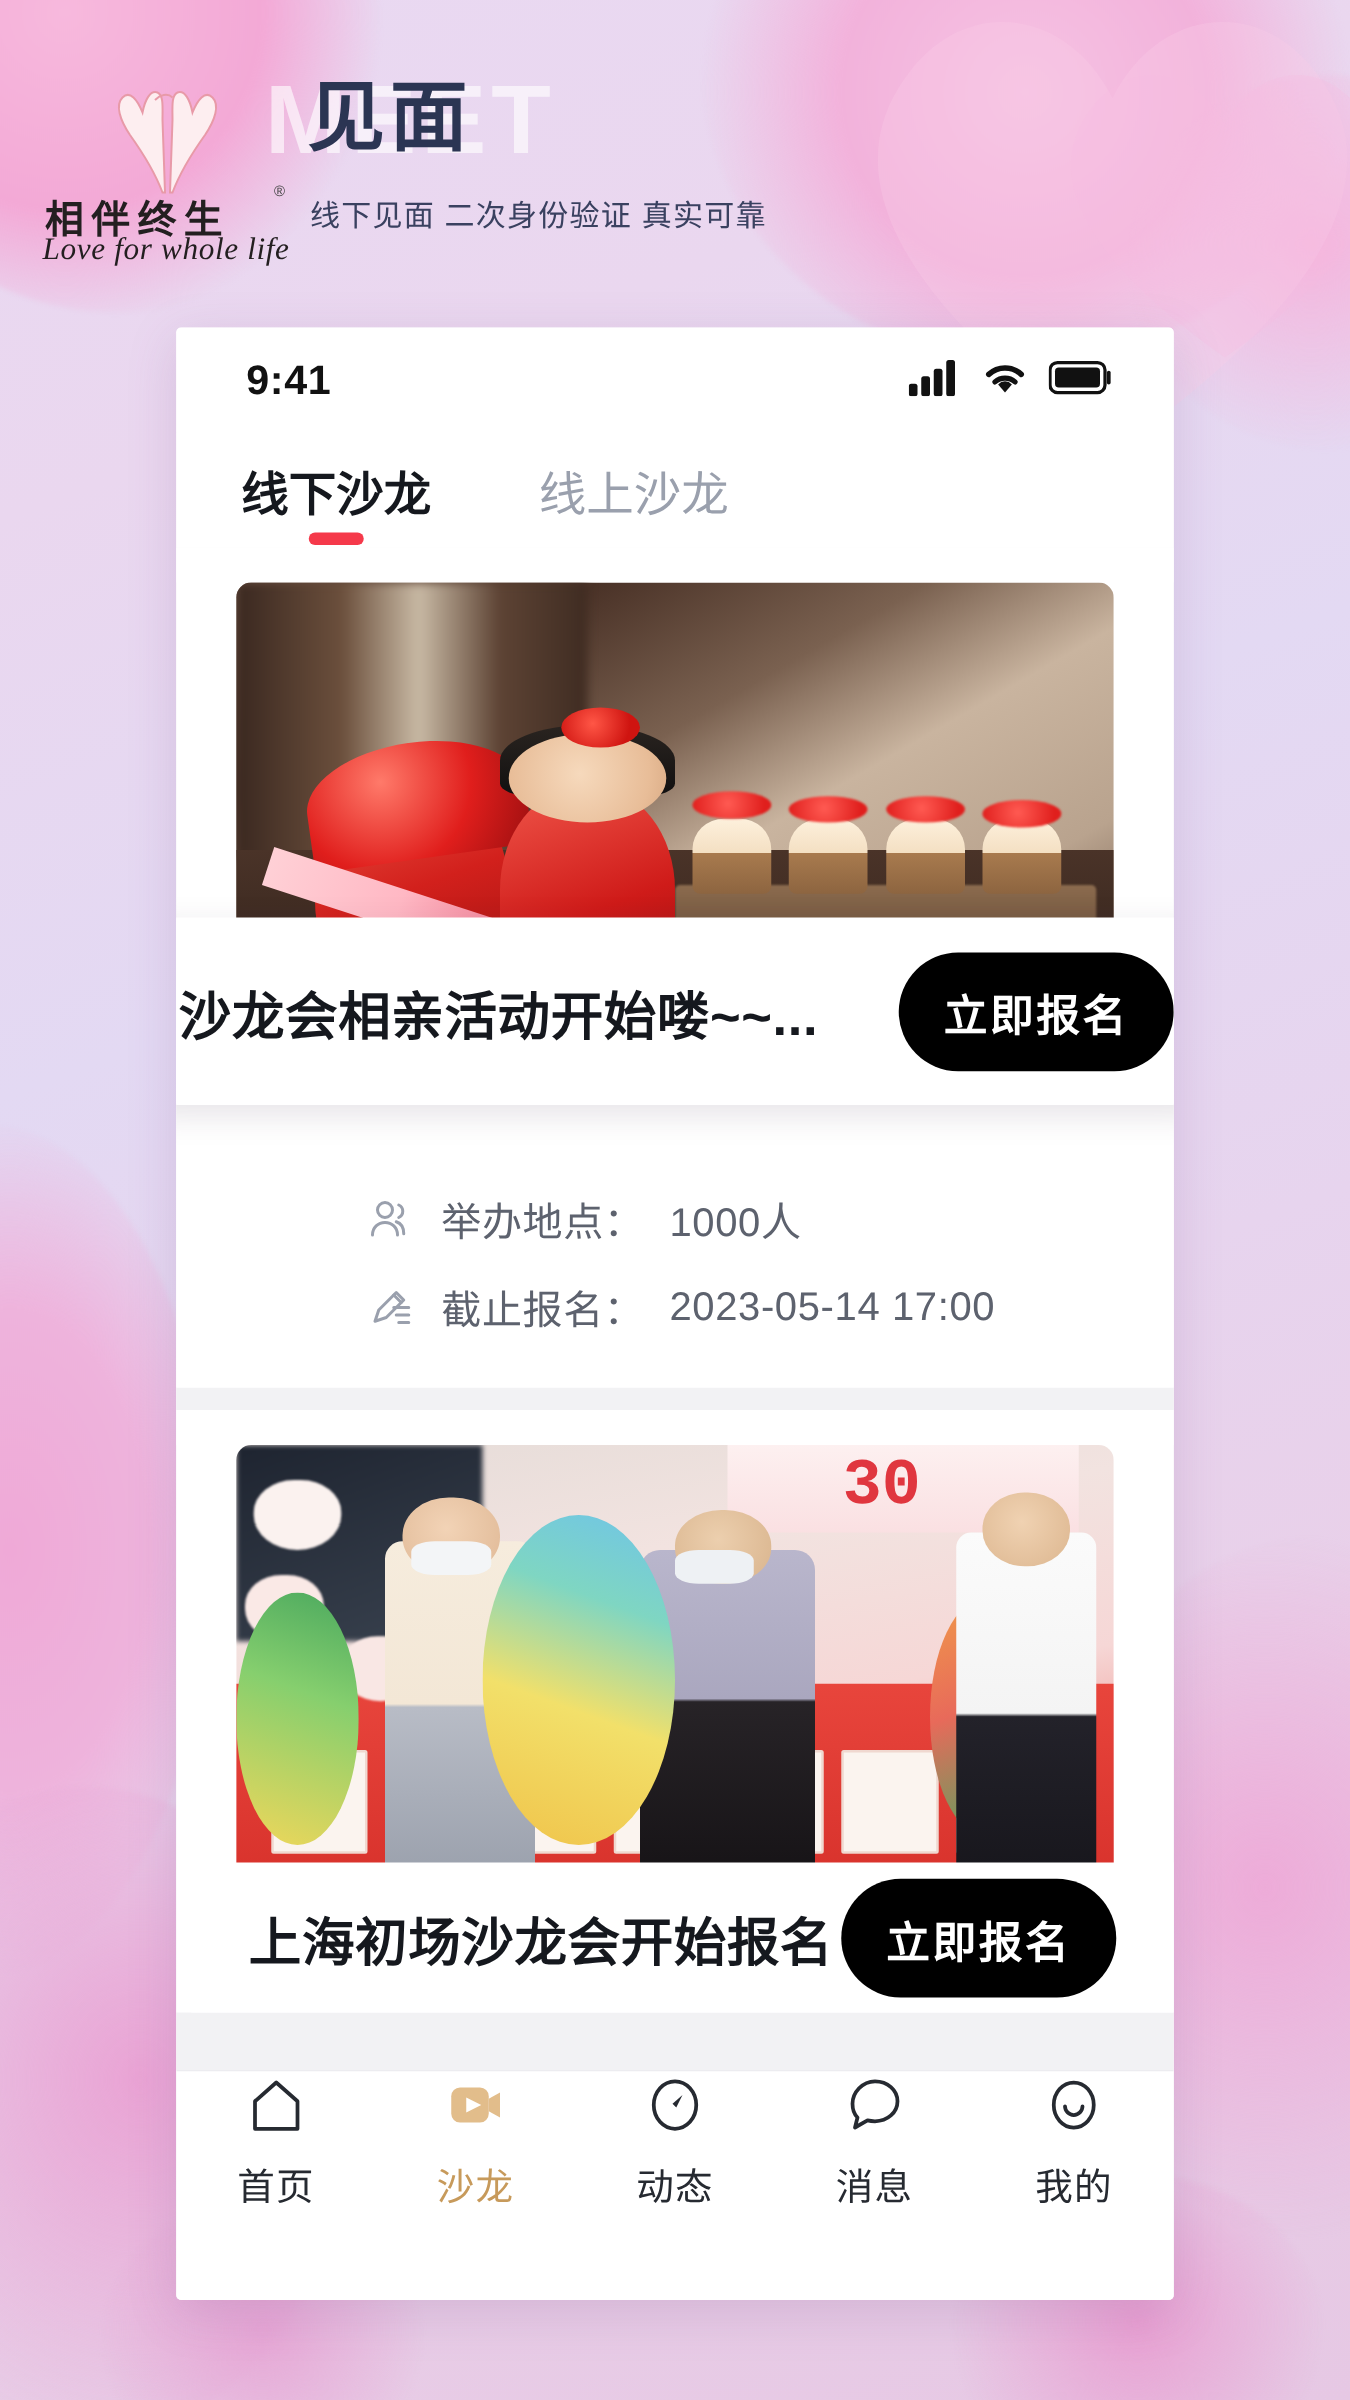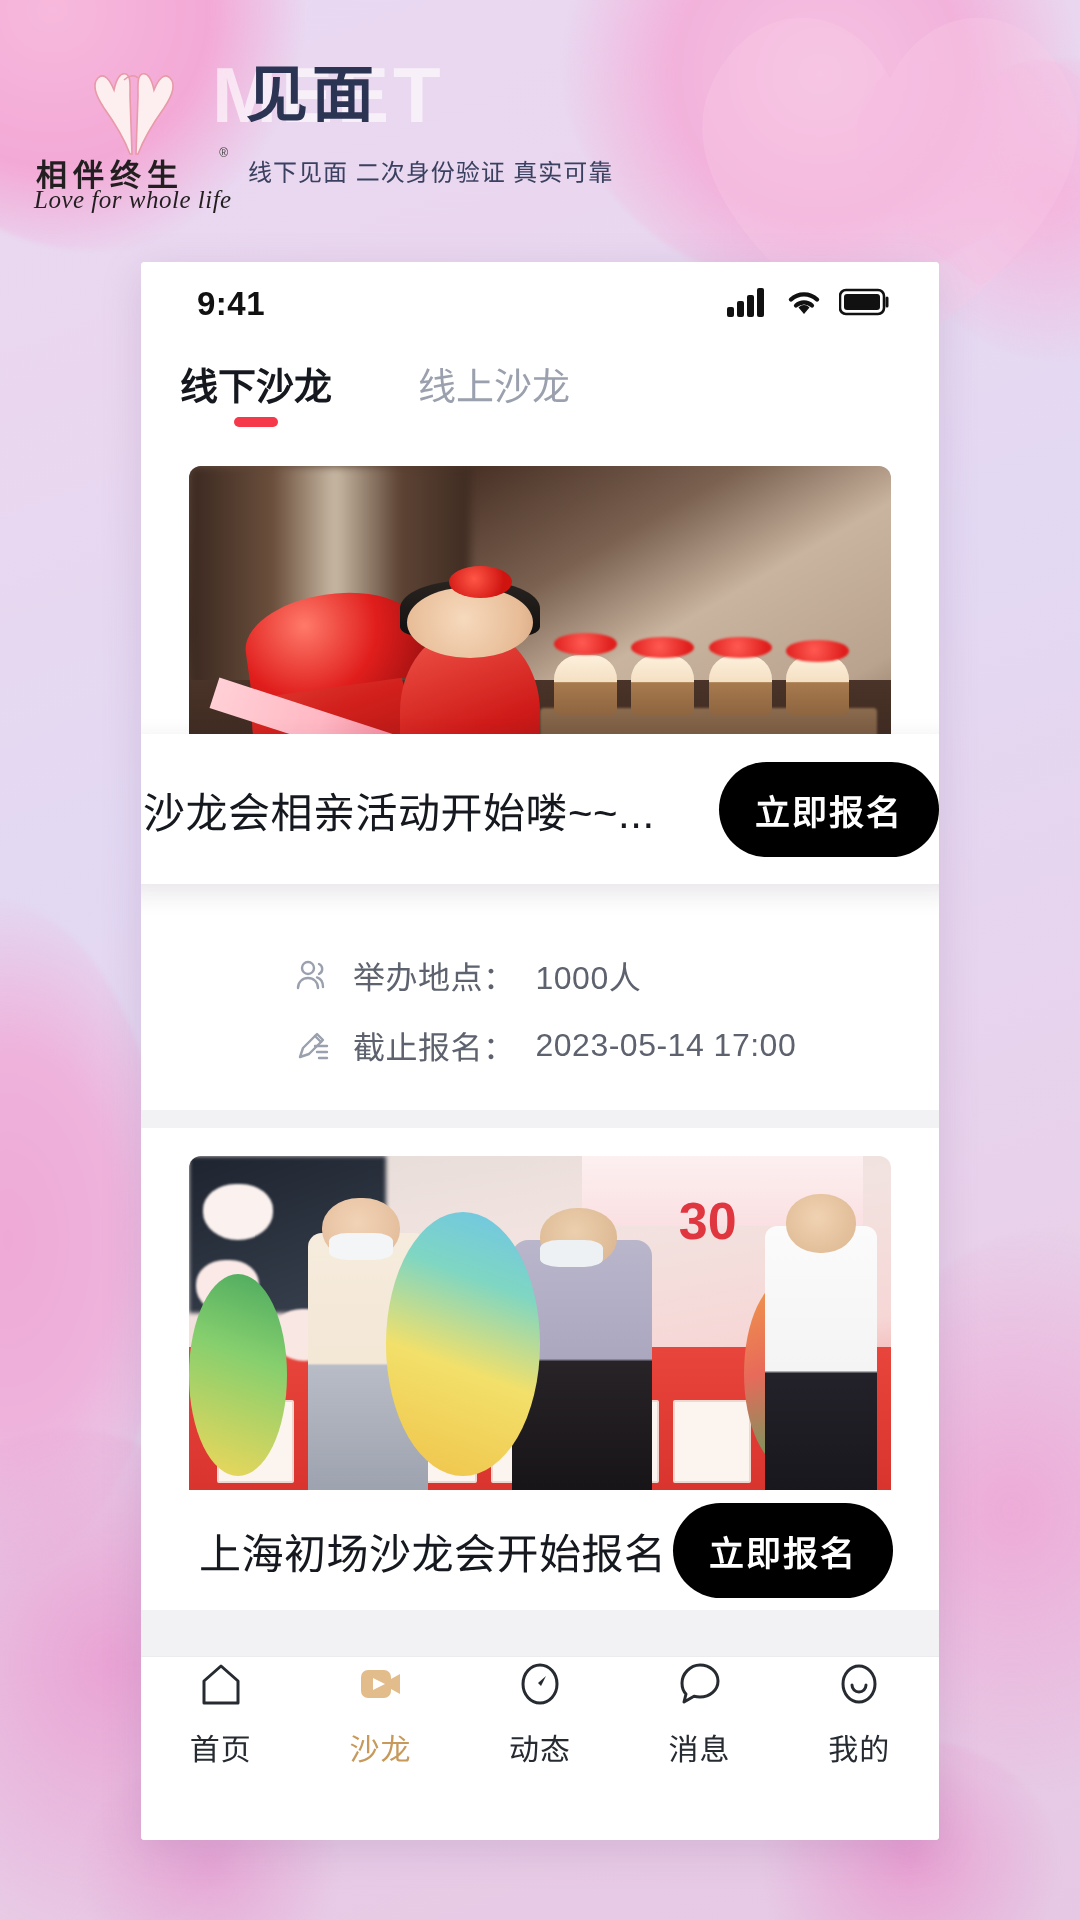--- a/index.html
+++ b/index.html
@@ -55,41 +55,41 @@
   
   .phone { position:absolute; z-index:4; left:141px; top:262px; width:798px; height:1578px;
      background:#ffffff; border-radius:4px; box-shadow:0 10px 40px rgba(120,80,140,.18);
      overflow:hidden; }
 
   .statusbar { height:84px; display:flex; align-items:center; justify-content:space-between;
      padding:0 48px 0 56px; background:#fff; }
   .status-time { font-size:33px; font-weight:bold; color:#111; letter-spacing:.5px; }
   .status-icons { display:flex; align-items:center; gap:16px; }
 
-  .tabs { display:flex; align-items:center; gap:86px; padding:0 39px; height:92px; background:#fff; }
+  .tabs { display:flex; align-items:flex-end; gap:86px; padding:0 52px; height:92px; background:#fff; }
   .tab { position:relative; padding-bottom:18px; }
   .tab-label { font-size:38px; color:#9aa0ad; }
   .tab.active .tab-label { color:#15181e; font-weight:bold; }
   .tab-underline { position:absolute; left:50%; transform:translateX(-50%); bottom:2px;
      width:44px; height:10px; border-radius:6px; background:#f5394a; }
 
   .scroll-area { background:#f2f2f4; height:1402px; position:relative; }
 
   .card { background:#fff; position:relative; }
   .card-photo { margin:0 auto; width:702px; height:356px; border-radius:12px; overflow:hidden;
      position:relative; }
   .card-photo.second { height:348px; }
 
   .card-top-pad { height:28px; background:#fff; }
 
   
   .title-bar { position:absolute; left:-34px; right:-34px; top:296px; height:150px;
      background:#fff; border-radius:26px; box-shadow:0 8px 26px rgba(60,40,70,.13);
      display:flex; align-items:center; justify-content:space-between; padding:0 34px 0 36px; }
-  .card-title { font-size:42px; color:#15181e; font-weight:normal; letter-spacing:.5px;
+  .card-title { font-size:42px; color:#15181e; font-weight:bold; letter-spacing:.5px;
      white-space:nowrap; overflow:hidden; }
   .signup-btn { flex:none; background:#000000; color:#fff; font-size:35px; font-weight:bold;
      border:none; border-radius:50px; padding:22px 36px; letter-spacing:2px; cursor:pointer; }
 
   .meta-list { padding:118px 0 30px 0; background:#fff; }
   .meta-row { display:flex; align-items:center; gap:20px; padding:12px 0 12px 152px; }
   .meta-icon { width:40px; height:40px; flex:none; color:#9aa0ad; }
   .meta-text { font-size:32px; color:#5d626e; letter-spacing:.5px; white-space:nowrap; }
 
   .gap { height:18px; background:#f2f2f4; }
@@ -175,21 +175,21 @@
      border:10px solid transparent; border-radius:50%;
      background:linear-gradient(#0000,#0000) padding-box,
        linear-gradient(200deg,#4aa85e 0%,#86cf6e 40%,#f0d75a 100%) border-box; }
   .p2-hoop3 { position:absolute; right:8%; bottom:10%; width:13%; height:55%;
      border:10px solid transparent; border-radius:50%;
      background:linear-gradient(#0000,#0000) padding-box,
        linear-gradient(160deg,#f09a4a 0%,#e86a5a 45%,#4aa85e 100%) border-box; }
   .p2-banner { position:absolute; right:4%; top:0; width:40%; height:20%;
      background:linear-gradient(180deg,#fdf0f0 0%,#fae0e2 100%); }
   .p2-30 { position:absolute; right:22%; top:1%; font-size:52px; font-weight:bold; color:#e0363f;
-     font-family:Liberation Sans, sans-serif;margin-top:32px; }
+     font-family:Liberation Mono, monospace; }
 </style>
 </head>
 <body>
 
 <div class="bg-layer">
   <div class="blob b1"></div>
   <div class="blob b2"></div>
   <div class="blob b3"></div>
   <div class="blob b4"></div>
   <div class="blob b5"></div>

